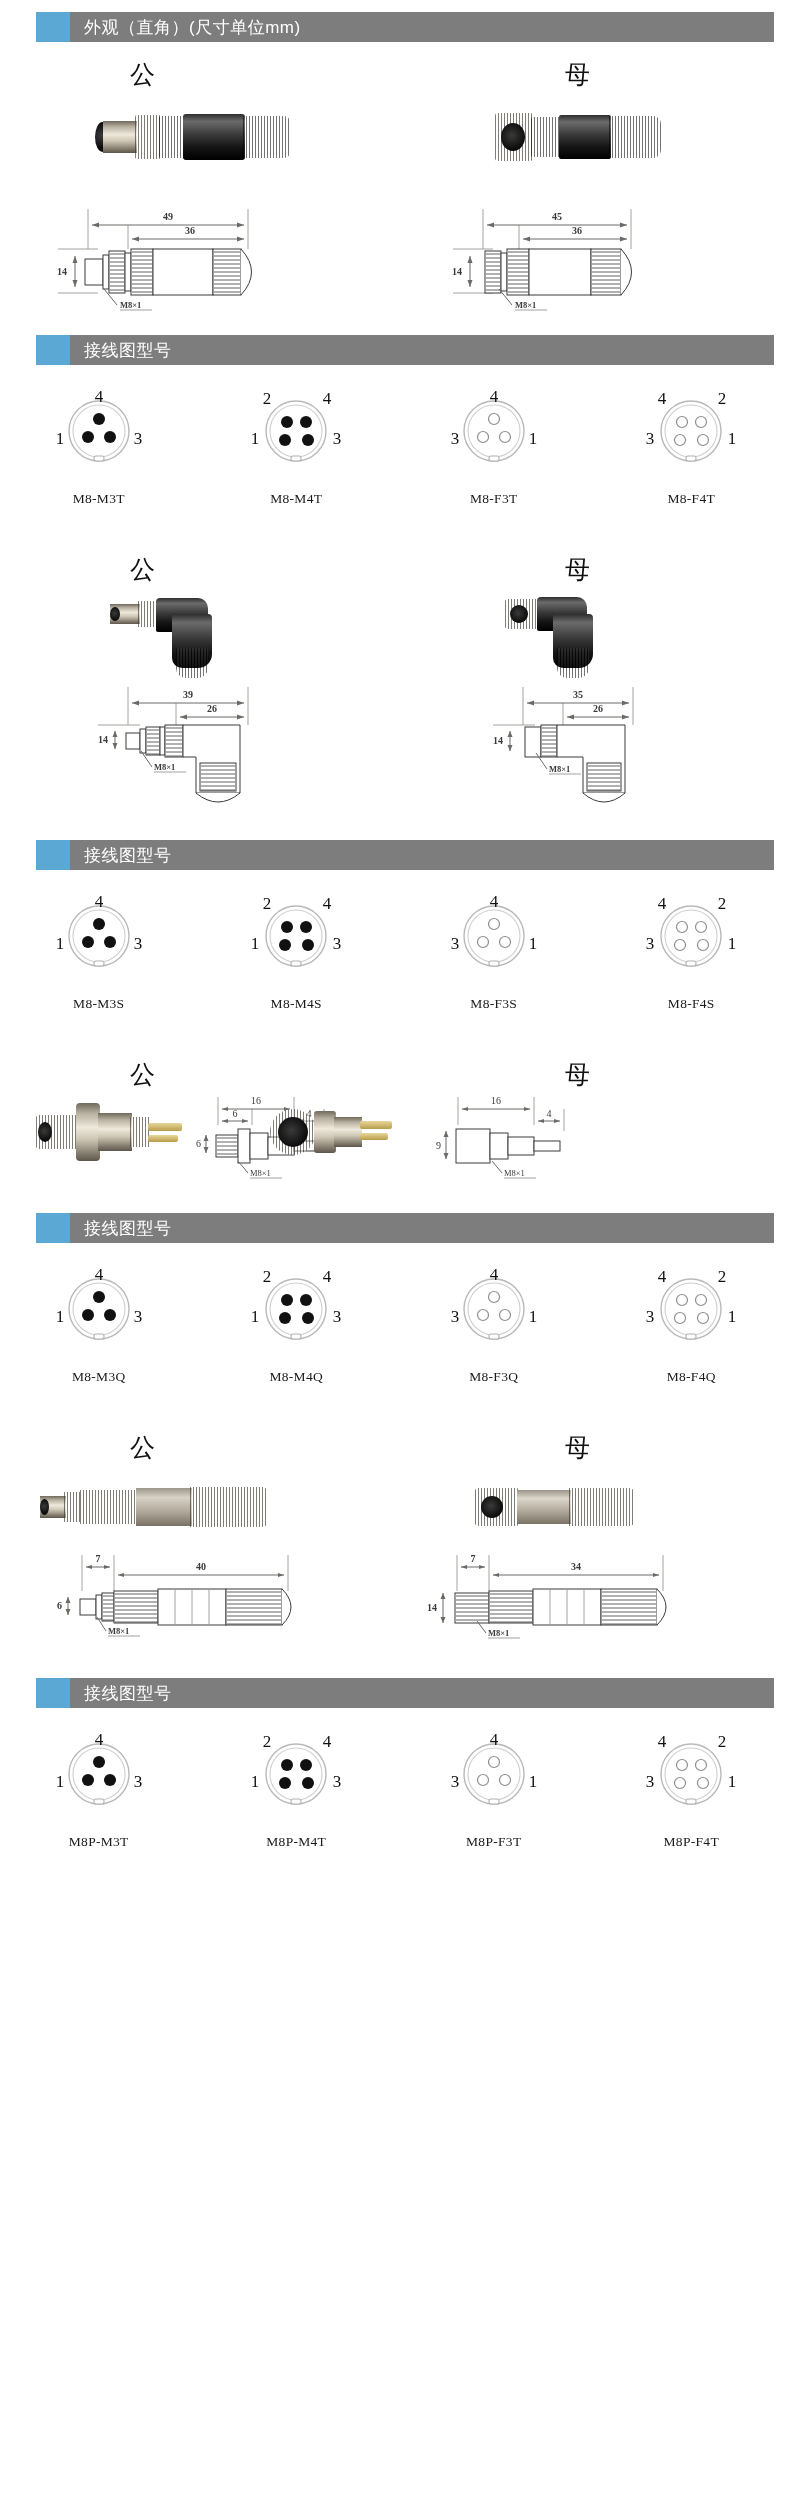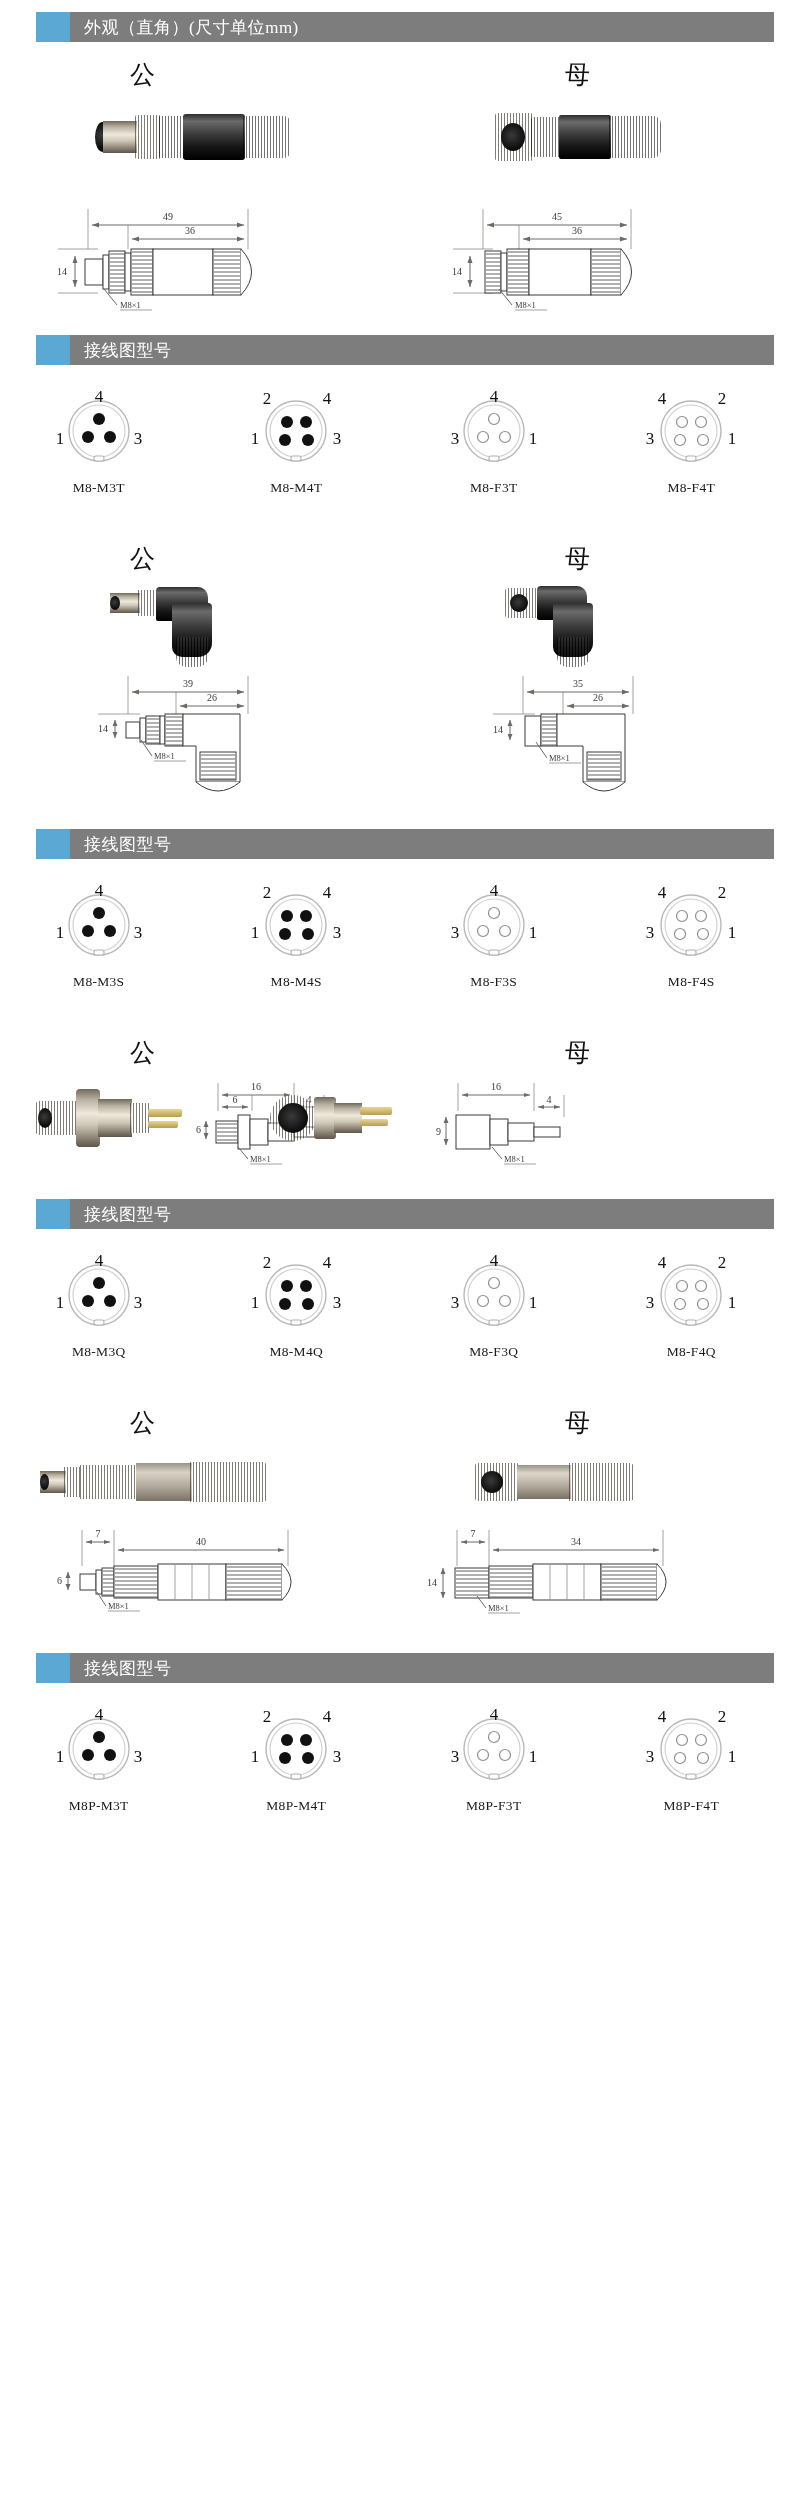--- a/index.html
+++ b/index.html
@@ -34,21 +34,21 @@
     flex: 1 1 auto;
     background: #7d7d7d;
     display: flex;
     align-items: center;
     padding-left: 14px;
   }
   .bar-title {
     color: #ffffff;
     font-size: 17px;
     letter-spacing: .5px;
-    font-family: Liberation Serif, serif;
+    font-family: Liberation Sans, sans-serif;
     white-space: nowrap;
   }
 
   
   .gender-row {
     display: flex;
     margin-top: 16px;
   }
   .gender-col {
     width: 50%;
@@ -84,21 +84,21 @@
   .knurl-light {
     background-image: repeating-linear-gradient(90deg,
       rgba(60,55,45,.65) 0px, rgba(60,55,45,.65) 1px,
       rgba(255,255,255,.35) 1px, rgba(255,255,255,.35) 3px);
   }
   .face-dark {
     background: radial-gradient(circle at 45% 45%, #3a3a3a 0%, #0b0b0b 70%);
   }
 
   
-  .draw-row { display: flex; }
+  .draw-row { display: flex; font-weight: bold; }
   .draw-col { width: 50%; position: relative; }
   svg { display: block; }
   .dl { stroke: #6d6a66; stroke-width: 1; fill: none; }
   .dl-thin { stroke: #9a9792; stroke-width: .9; fill: none; }
   .outline { stroke: #3a3a3a; stroke-width: 1; fill: #ffffff; }
   .hatch { stroke: #3a3a3a; stroke-width: .8; }
   .dimtxt {
     font-family: "Liberation Serif", "DejaVu Serif", serif;
     font-size: 10px;
     fill: #3a3a3a;
@@ -114,21 +114,21 @@
     display: flex;
     margin-top: 22px;
   }
   .pin-cell {
     width: 25%;
     text-align: center;
     position: relative;
   }
   .pin-svg-wrap { display: flex; justify-content: center; }
   .pin-model {
-    margin-top: 9px;
+    margin-top: 20px;
     font-size: 13.5px;
     color: #1a1a1a;
     font-family: "Liberation Serif", "DejaVu Serif", serif;
     letter-spacing: .3px;
   }
   .pinnum {
     font-family: "Liberation Serif", "DejaVu Serif", serif;
     font-size: 17px;
     fill: #111;
   }
@@ -660,21 +660,21 @@
 
     <div class="gender-row">
       <div class="gender-col">
         <span class="gender-label gl-left">公</span>
       </div>
       <div class="gender-col">
         <span class="gender-label gl-right">母</span>
       </div>
     </div>
 
-    <div style="position:relative;height:92px;margin-top:8px;">
+    <div style="position:relative;height:92px;">
 
       <div style="position:absolute;left:36px;top:6px;">
         <div style="position:relative;width:160px;height:70px;">
           <div class="metal knurl-light" style="position:absolute;left:0px;top:18px;width:42px;height:34px;border-radius:3px;"></div>
           <div class="face-dark" style="position:absolute;left:2px;top:25px;width:14px;height:20px;border-radius:50%;"></div>
           <div class="metal" style="position:absolute;left:40px;top:6px;width:24px;height:58px;border-radius:4px;"></div>
           <div class="metal" style="position:absolute;left:62px;top:16px;width:34px;height:38px;"></div>
           <div class="metal knurl-light" style="position:absolute;left:94px;top:20px;width:20px;height:30px;"></div>
           <div style="position:absolute;left:112px;top:26px;width:34px;height:8px;background:linear-gradient(180deg,#e8d79a,#b89c4a);border-radius:2px;"></div>
           <div style="position:absolute;left:112px;top:38px;width:30px;height:7px;background:linear-gradient(180deg,#e8d79a,#b89c4a);border-radius:2px;"></div>

